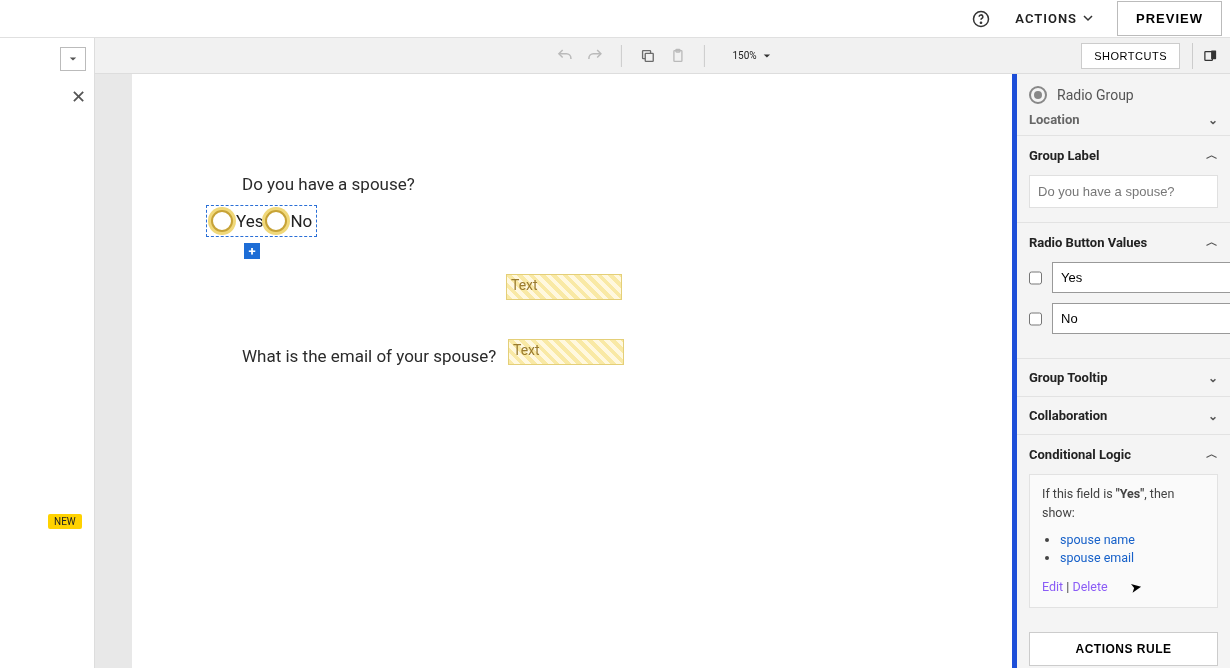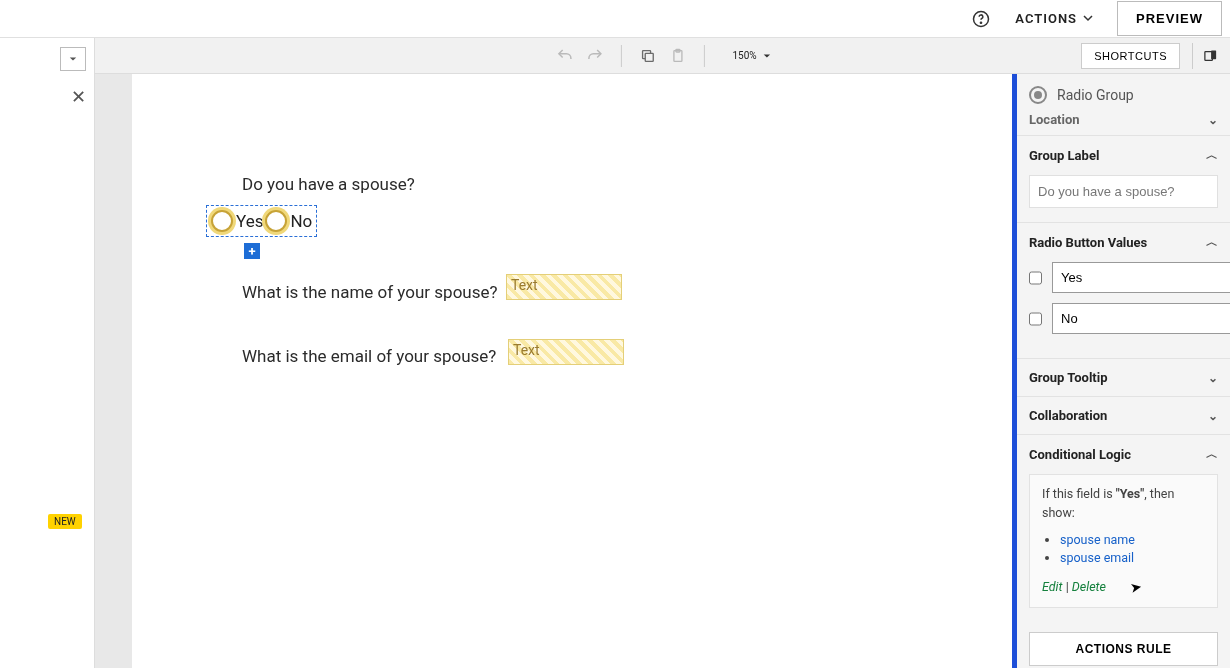--- a/index.html
+++ b/index.html
@@ -240,21 +240,21 @@
       background: #fafafa;
       border: 1px solid #e2e2e2;
       padding: 10px 12px;
       font-size: 12.5px;
       color: #444;
       line-height: 1.5;
     }
     .cond-box ul { margin: 8px 0 10px 18px; }
     .cond-box a { color: #1761c9; text-decoration: none; }
     .cond-actions { font-size: 12.5px; margin-top: 6px; }
-    .cond-actions a { color: #15803d; text-decoration: none; font-style: italic; }
+    .cond-actions a { color: #8b5cf6; text-decoration: none; }
     .create-rule-btn {
       width: calc(100% - 24px);
       margin: 10px 12px 0;
       background: #fff;
       border: 1px solid #ccc;
       padding: 9px;
       font-size: 12px; font-weight: 700; letter-spacing: 0.5px;
       cursor: pointer;
     }
 
@@ -350,21 +350,20 @@
       <span class="radio-circle"></span>
       <span>Yes</span>
     </span>
     <span class="radio-item">
       <span class="radio-circle"></span>
       <span>No</span>
     </span>
   </div>
   <div class="add-handle">+</div>
 
-  <div class="question q2">What is the name of your spouse?</div>
   <div class="text-field-placeholder-box tf1">Text</div>
 
   <div class="question q3">What is the email of your spouse?</div>
   <div class="text-field-placeholder-box tf2">Text</div>
 </div>
 
 <div class="right-panel">
   <div class="panel-header">
     <span class="radio-icon"></span>
     <span>Radio Group</span>

